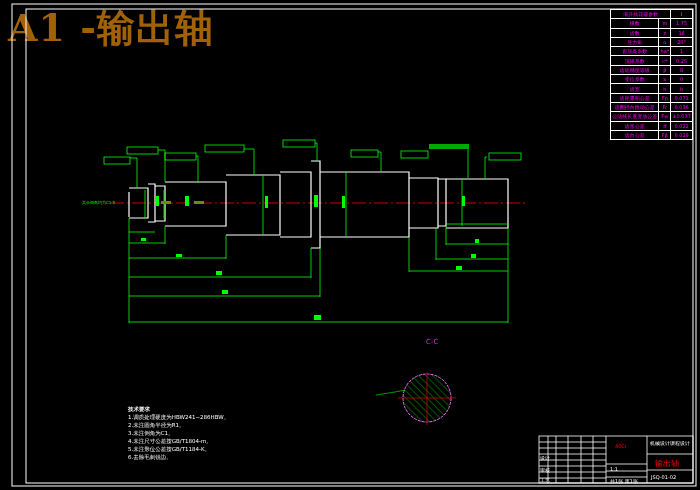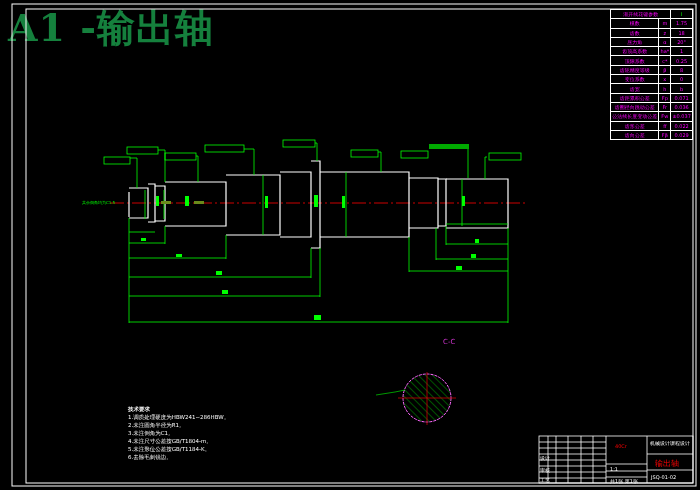--- a/index.html
+++ b/index.html
@@ -1,26 +1,26 @@
 <!DOCTYPE html>
 <html><head>
 <meta charset="utf-8">
 <style>
   html,body{margin:0;padding:0;background:#000;}
   body{width:700px;height:490px;position:relative;overflow:hidden;font-family:"DejaVu Sans",sans-serif;}
-  .title{position:absolute;left:8px;top:6px;color:#15803d;font-family:"DejaVu Serif",serif;font-weight:bold;font-size:38px;letter-spacing:1px;line-height:44px;}
+  .title{position:absolute;left:8px;top:6px;color:#a16207;font-family:"DejaVu Serif",serif;font-weight:bold;font-size:38px;letter-spacing:1px;line-height:44px;}
   svg{position:absolute;left:0;top:0;}
   .ptab{position:absolute;left:610px;top:9px;width:83px;border-collapse:collapse;}
   .ptab td{border:1px solid #fff;color:#ff00ff;font-size:5px;height:8.3px;padding:0 1px;text-align:center;white-space:nowrap;overflow:hidden;}
   .ptab td.green{color:#00ff00;}
   .notes{position:absolute;left:128px;top:405px;color:#fff;font-size:5.5px;line-height:8px;}
   .notes .h{font-weight:bold;}
   .tbtxt{position:absolute;font-size:5px;color:#fff;white-space:nowrap;}
   .red{color:#ff0000;}
-  .section-label{position:absolute;left:443px;top:338px;color:#cc33cc;font-size:7px;}
+  .section-label{position:absolute;left:426px;top:338px;color:#cc33cc;font-size:7px;}
   .lbl{position:absolute;color:#00ff00;font-size:4px;white-space:nowrap;}
 </style>
 </head>
 <body>
 
 <div class="title">A1 -输出轴</div>
 
 <svg width="700" height="490">
 
   <rect x="12" y="4" width="684" height="482" fill="none" stroke="#fff" stroke-width="1"></rect>

